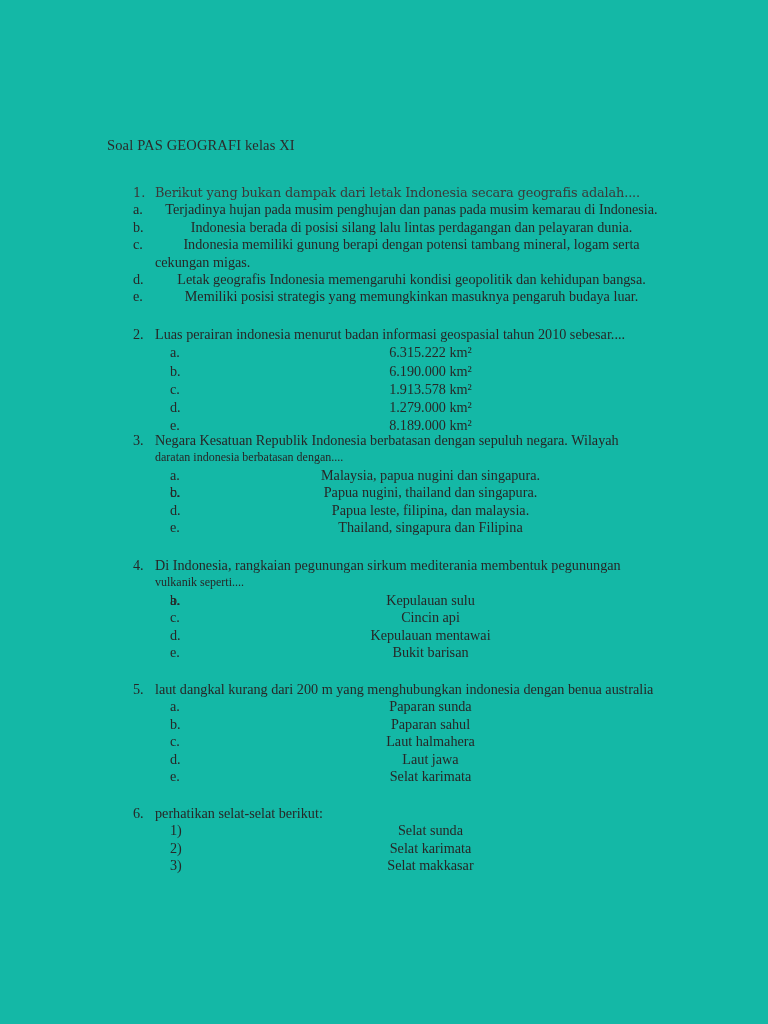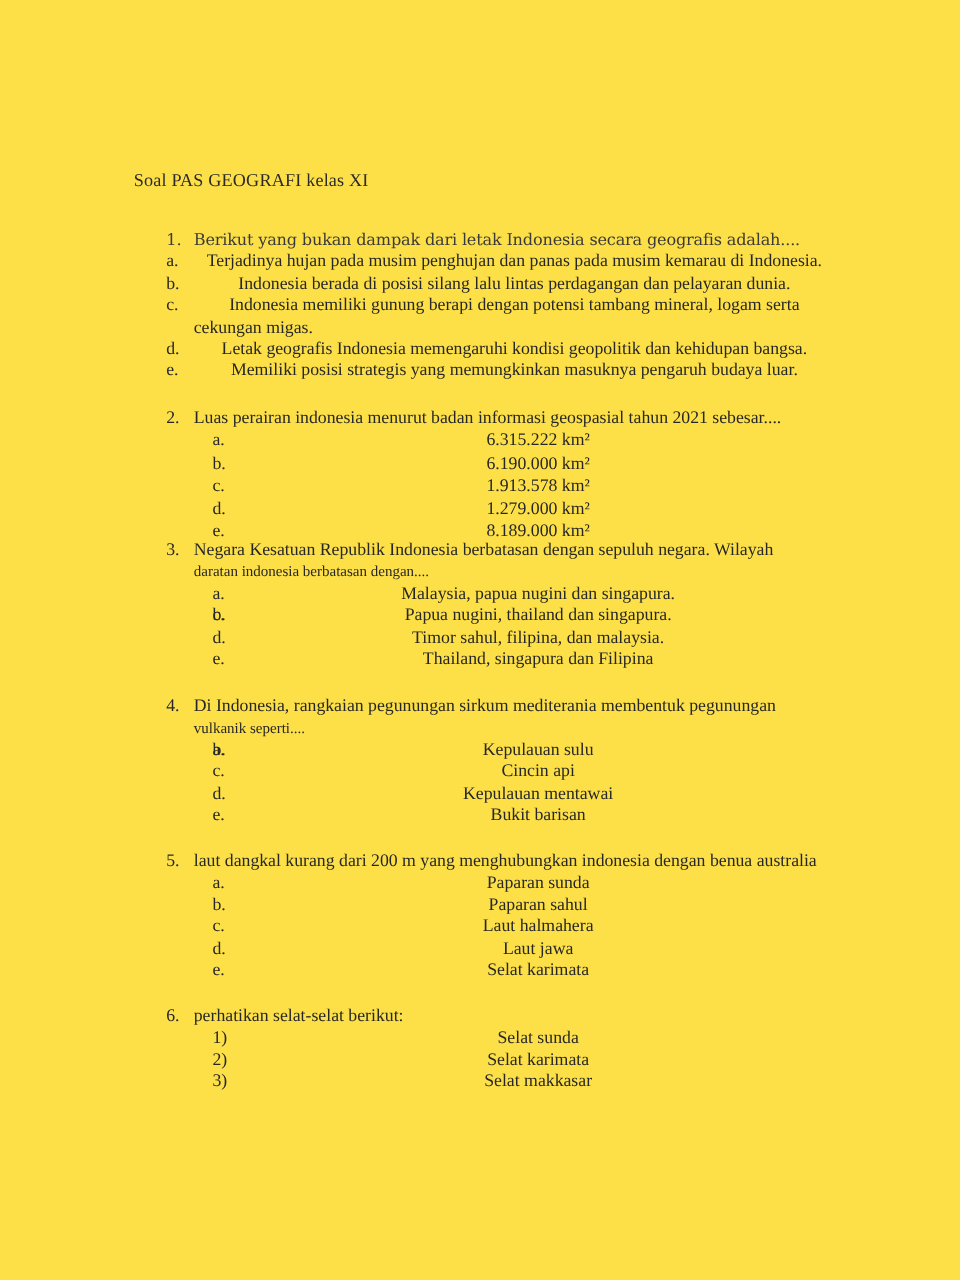--- a/index.html
+++ b/index.html
@@ -12,21 +12,21 @@
     height: 1024px;
     position: relative;
     font-family: "Liberation Serif", "DejaVu Serif", serif;
     color: #262626;
     overflow: hidden;
   }
 
   .page {
     position: absolute;
     inset: 0;
-    background: #fde047;
+    background: #14b8a6;
   }
 
   
   .doc-title {
     position: absolute;
     left: 107px;
     top: 136px;
     font-size: 14.5px;
     line-height: 18px;
     letter-spacing: 0.15px;
@@ -156,21 +156,21 @@
       <li class="opt">
         <span class="opt-letter">e.</span>
         <span class="opt-text">Memiliki posisi strategis yang memungkinkan masuknya pengaruh budaya luar.</span>
       </li>
     </ul>
   </div>
 
   <div class="qblock" style="top:326px;">
     <div class="q-line">
       <span class="q-marker">2.</span>
-      <span>Luas perairan indonesia menurut badan informasi geospasial tahun 2021 sebesar....</span>
+      <span>Luas perairan indonesia menurut badan informasi geospasial tahun 2010 sebesar....</span>
     </div>
     <ul class="opt-list opt-indent opt-loose">
       <li class="opt">
         <span class="opt-letter">a.</span>
         <span class="opt-text">6.315.222 km²</span>
       </li>
       <li class="opt">
         <span class="opt-letter">b.</span>
         <span class="opt-text">6.190.000 km²</span>
       </li>
@@ -202,21 +202,21 @@
       </li>
       <li class="opt">
         <span class="opt-letter">b.</span>
       </li>
       <li class="opt">
         <span class="opt-letter">c.</span>
         <span class="opt-text">Papua nugini, thailand dan singapura.</span>
       </li>
       <li class="opt">
         <span class="opt-letter">d.</span>
-        <span class="opt-text">Timor sahul, filipina, dan malaysia.</span>
+        <span class="opt-text">Papua leste, filipina, dan malaysia.</span>
       </li>
       <li class="opt">
         <span class="opt-letter">e.</span>
         <span class="opt-text">Thailand, singapura dan Filipina</span>
       </li>
     </ul>
   </div>
 
   <div class="qblock" style="top:557px;">
     <div class="q-line">

